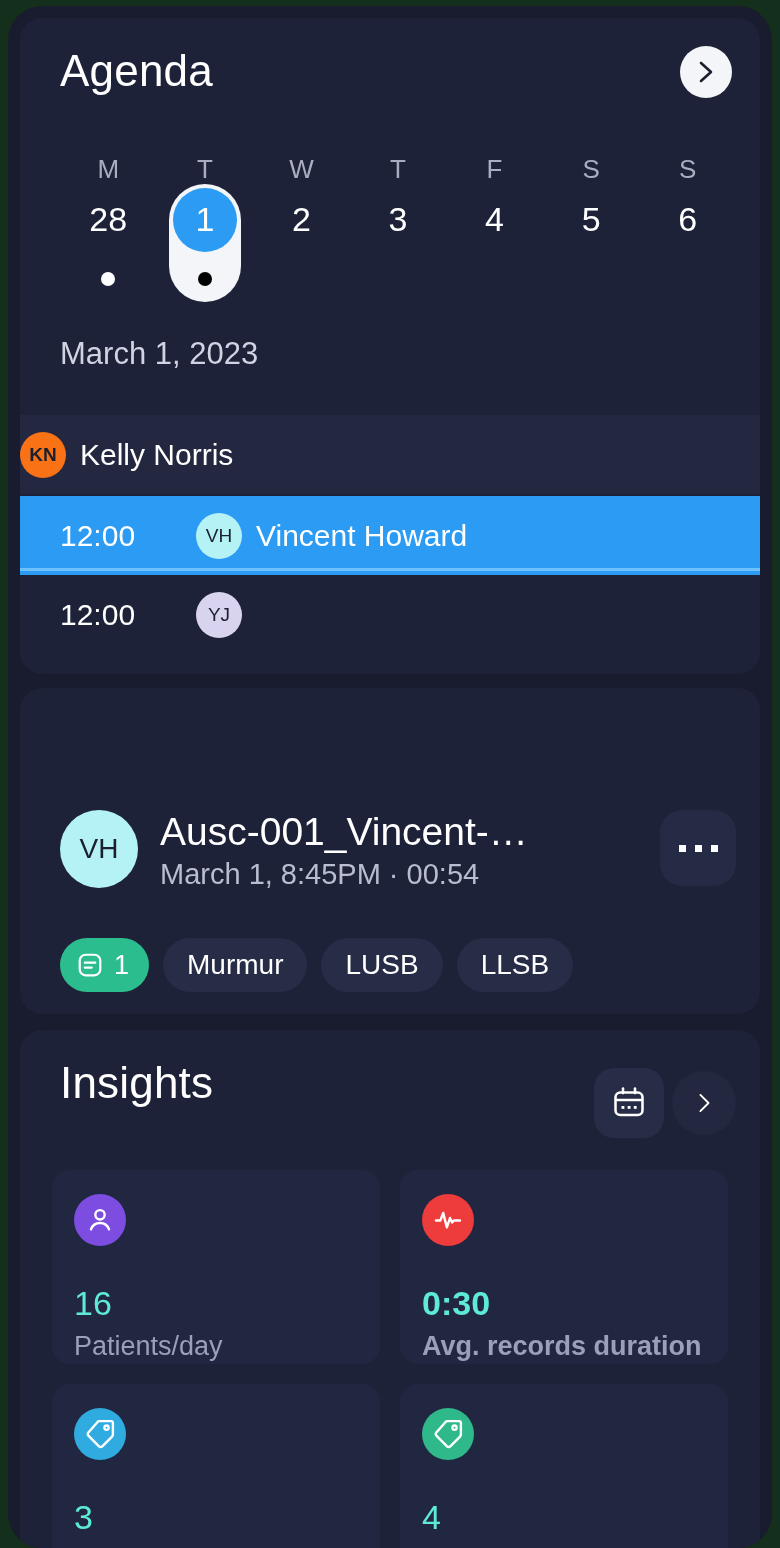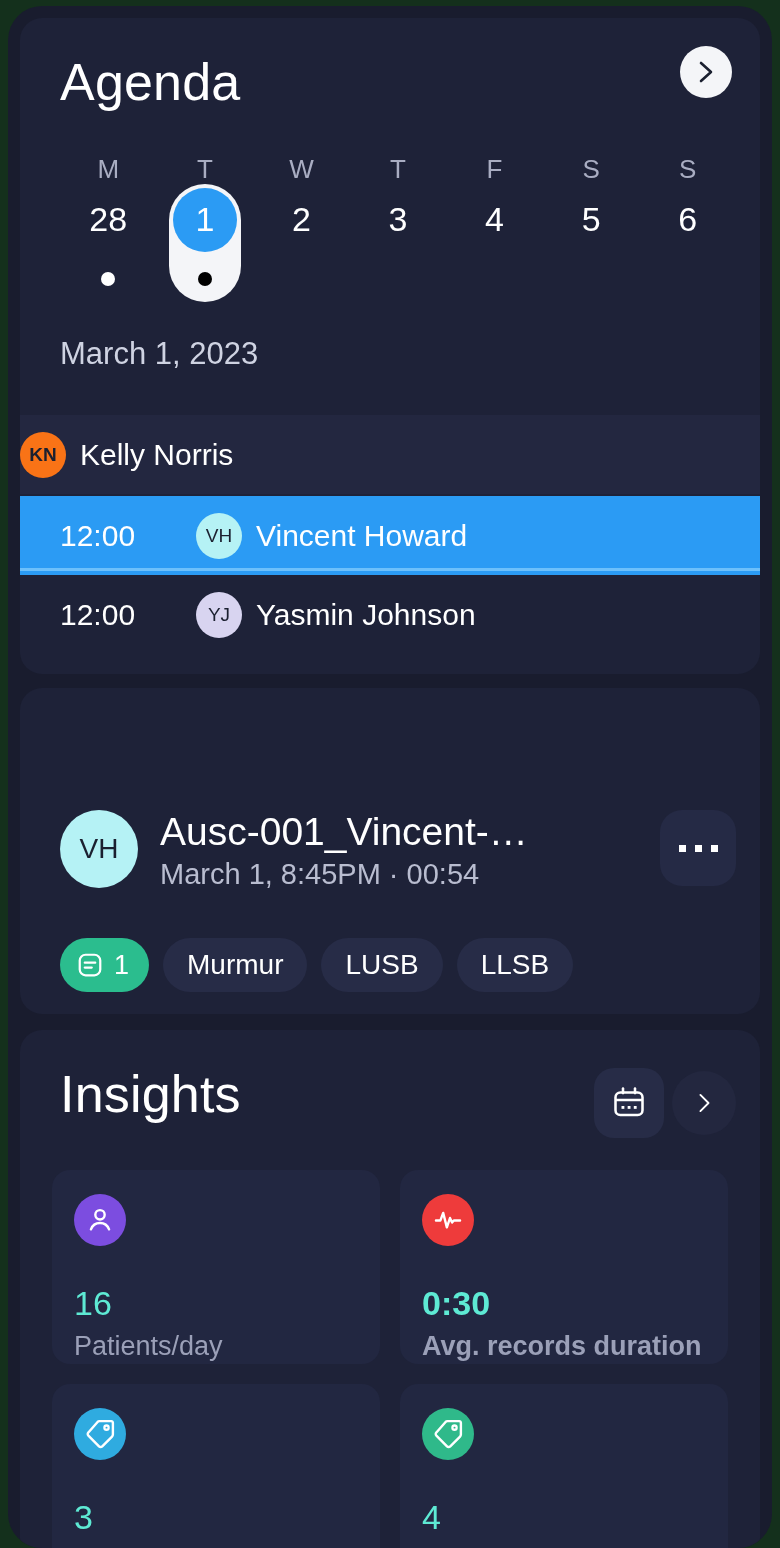--- a/index.html
+++ b/index.html
@@ -51,22 +51,22 @@
   #insights-card { top: 1024px; height: 530px; }
 
   
   .card-head {
     position: relative;
     height: 104px;
   }
   .card-title {
     position: absolute;
     left: 40px;
-    top: 34px;
-    font-size: 52px;
+    top: 28px;
+    font-size: 44px;
     font-weight: 400;
     color: #ffffff;
     letter-spacing: 0.2px;
   }
   .chev-btn {
     position: absolute;
     right: 28px;
     top: 28px;
     width: 52px;
     height: 52px;
@@ -418,21 +418,20 @@
             <div class="aname">Kelly Norris</div>
           </div>
           <div class="arow r1">
             <div class="atime">12:00</div>
             <div class="aav" style="background: rgb(181, 242, 245);">VH</div>
             <div class="aname">Vincent Howard</div>
           </div>
           <div class="arow r2">
             <div class="atime">12:00</div>
             <div class="aav" style="background: rgb(216, 212, 240);">YJ</div>
-            <div class="aname">Yasmin Johnson</div>
           </div>
         </div>
   </div>
 
   <div class="card" id="records-card">
 
     <div class="rec-row">
       <div class="rec-av">VH</div>
       <div class="rec-title">Ausc-001_Vincent-…</div>
       <div class="rec-sub">March 1, 8:45PM  ·  00:54</div>

